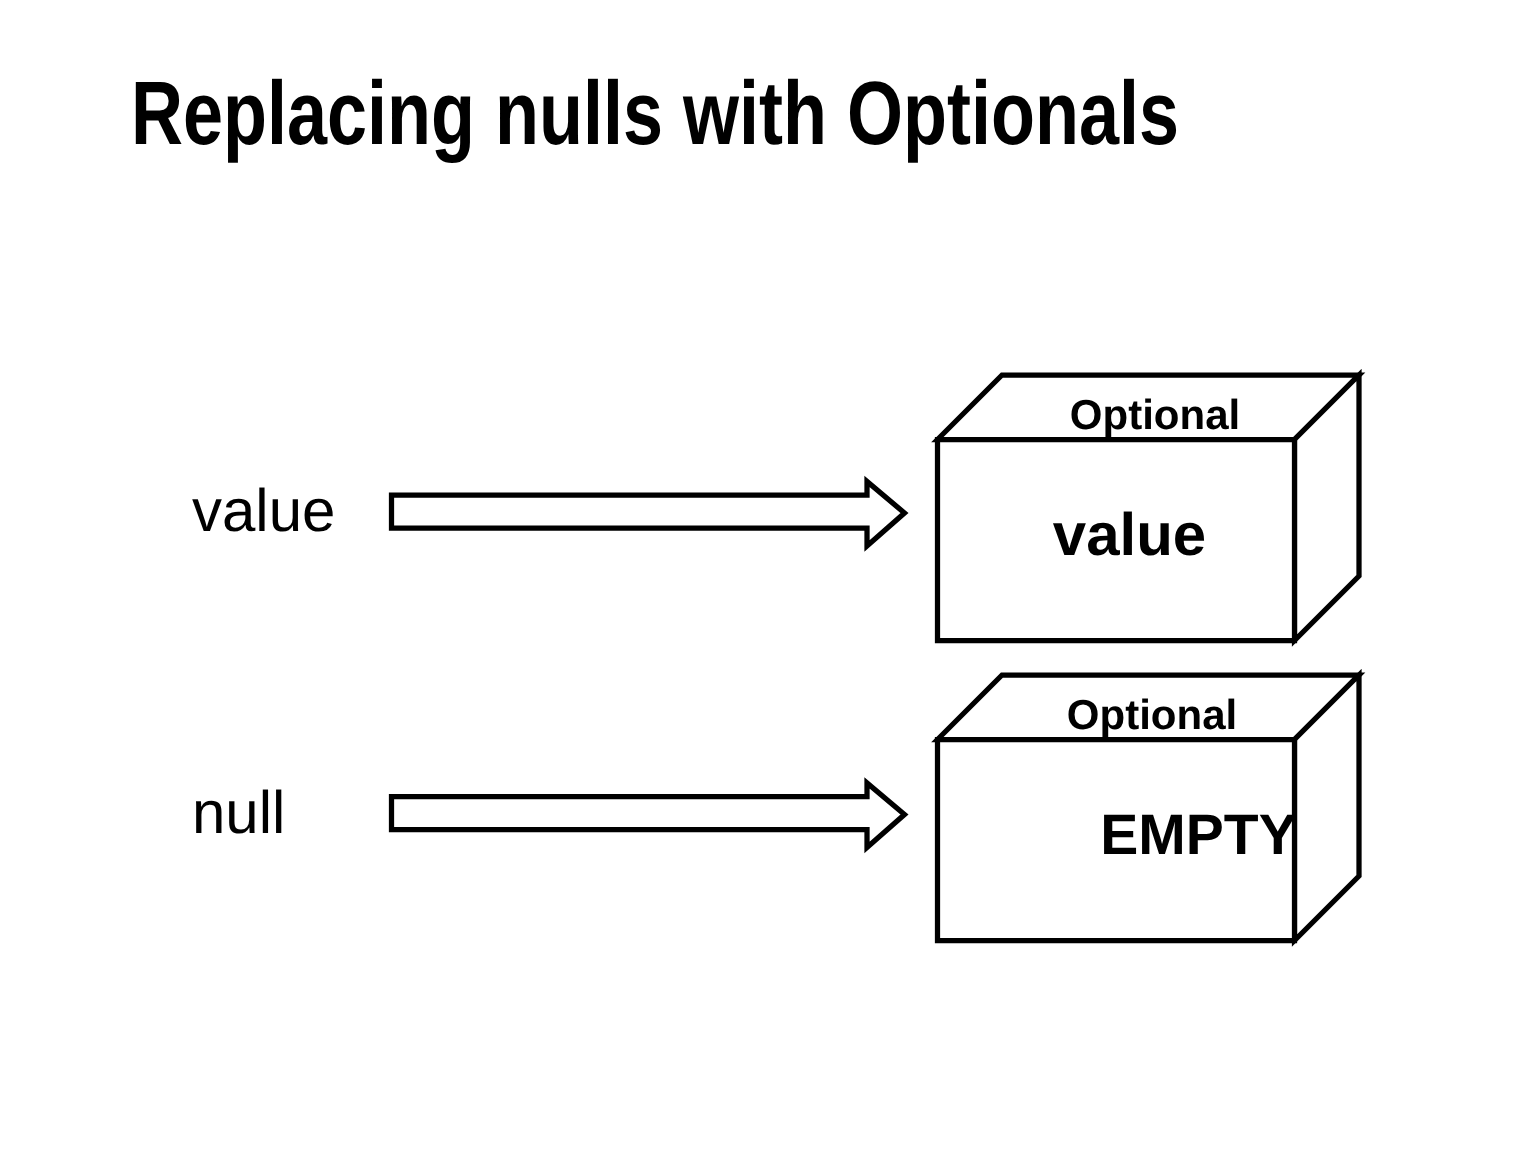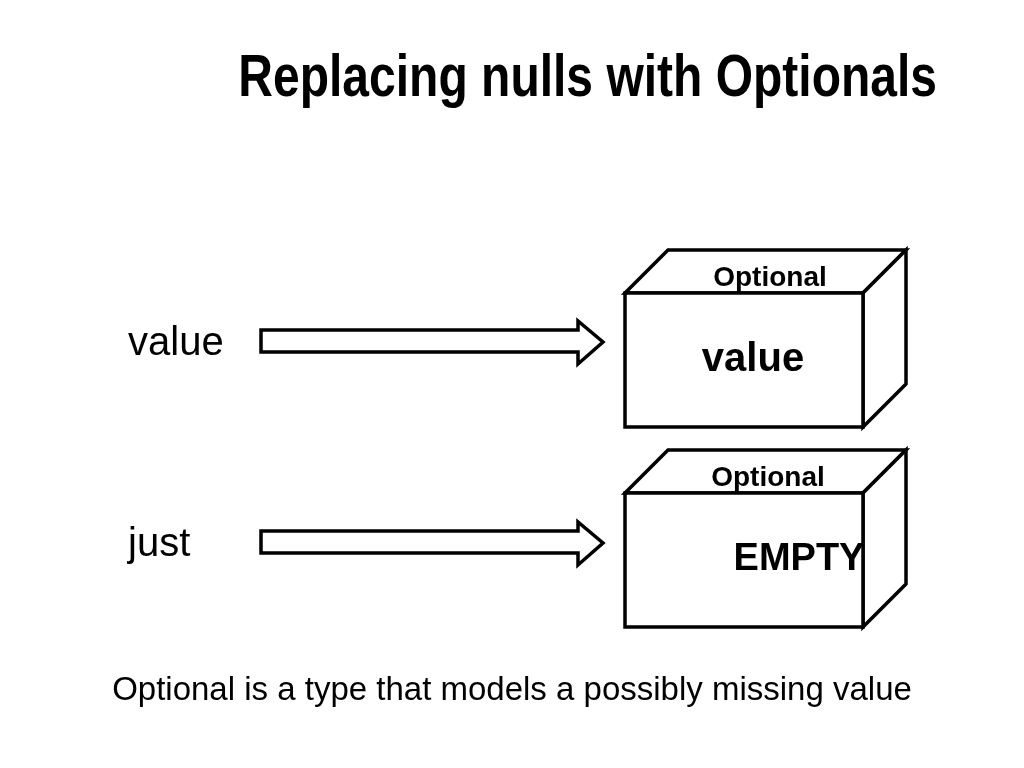--- a/index.html
+++ b/index.html
@@ -15,21 +15,21 @@
     overflow: hidden;
     font-family: "Liberation Sans", "DejaVu Sans", sans-serif;
     color: #000000;
   }
   .slide-title {
     position: absolute;
     top: 46px;
     left: 0;
     width: 100%;
     margin: 0;
-    text-align: right;
+    text-align: left;
     font-size: 60px;
     font-weight: bold;
     line-height: 1;
     white-space: nowrap;
   }
   .slide-title .squeeze {
     display: inline-block;
     transform: scaleX(0.80);
     transform-origin: center;
   }
@@ -100,19 +100,18 @@
       <path d="M 625 493 L 668 450 L 906 450 L 863 493 Z"></path>
       <path d="M 863 493 L 906 450 L 906 584 L 863 627 Z"></path>
       <path d="M 625 493 L 863 493 L 863 627 L 625 627 Z"></path>
     </g>
   </svg>
 
   <div class="lbl src-label" style="left:128px; top:321px;">value</div>
   <div class="lbl box-title centered" style="left:770px; top:263px;">Optional</div>
   <div class="lbl box-content centered" style="left:753px; top:337px;">value</div>
 
-  <div class="lbl src-label" style="left:128px; top:522px;">just</div>
+  <div class="lbl src-label" style="left:128px; top:522px;">null</div>
   <div class="lbl box-title centered" style="left:768px; top:463px;">Optional</div>
   <div class="lbl box-content caps centered" style="left:755px; top:538px;margin-left:44px;">EMPTY</div>
 
-  <div class="slide-footer">Optional is a type that models a possibly missing value</div>
 
 </div>
 
 </body></html>

